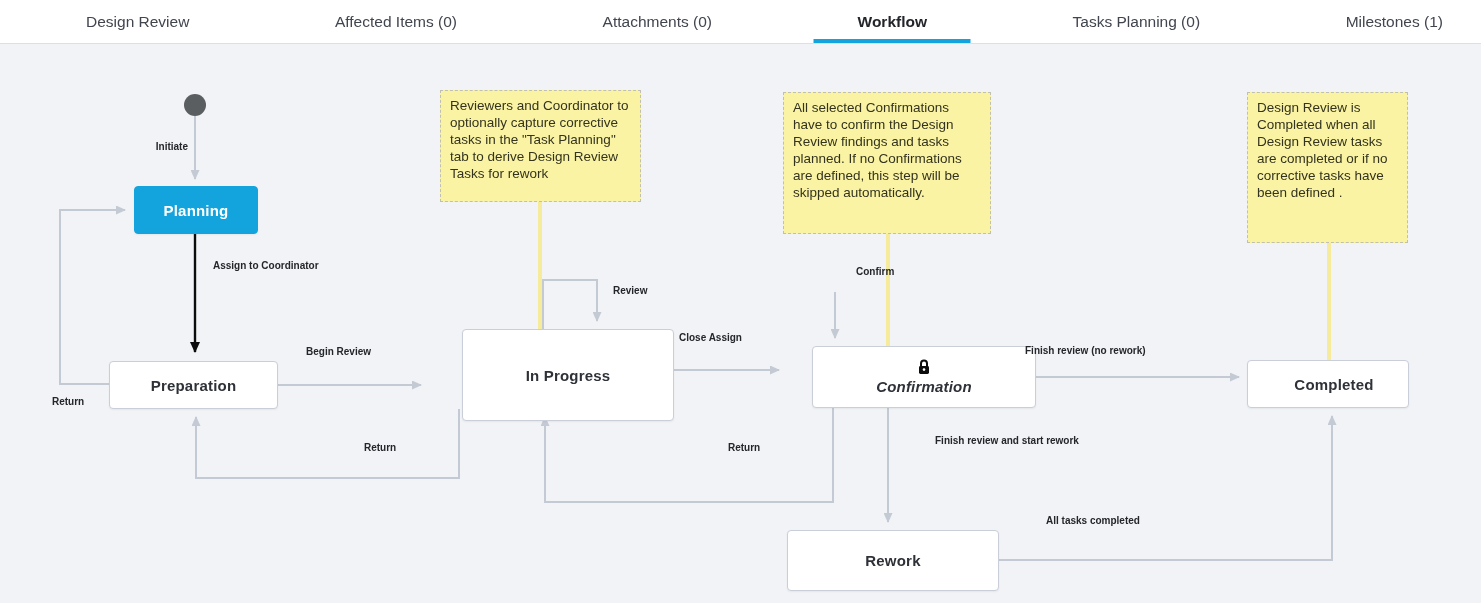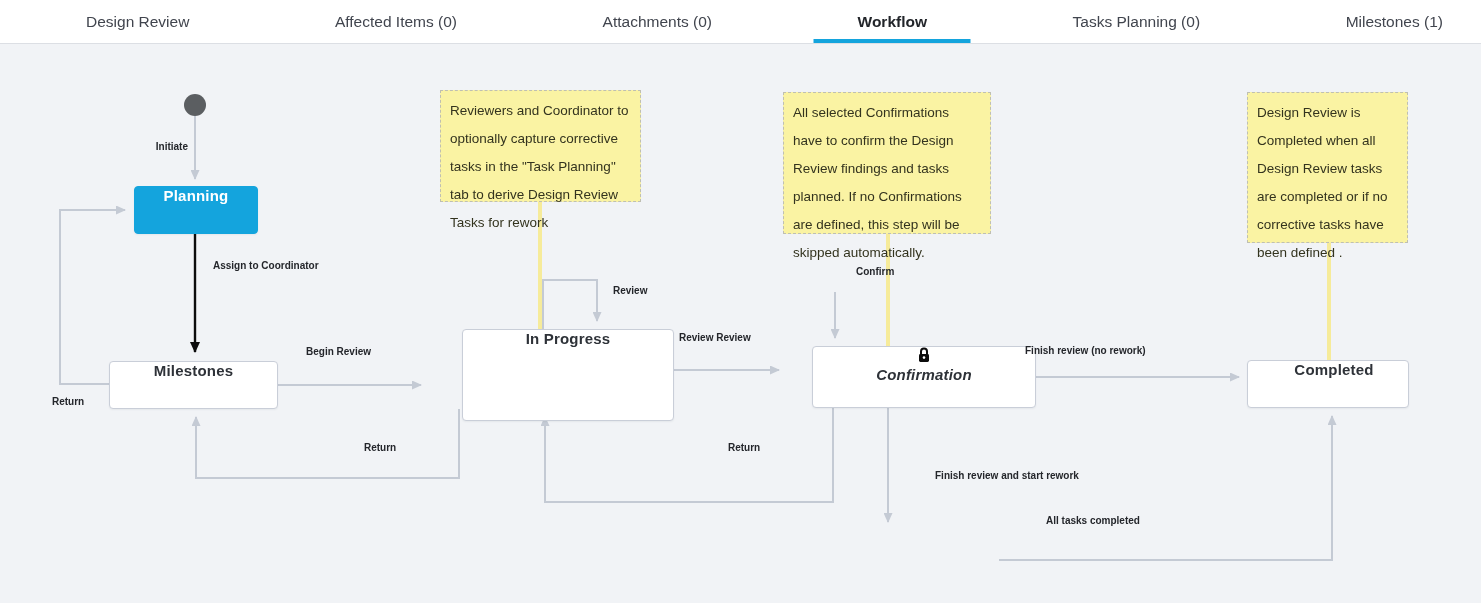--- a/index.html
+++ b/index.html
@@ -29,32 +29,32 @@
   .diagram{position:relative;width:1481px;height:559px;background:#F1F3F6;overflow:hidden;}
   .connectors{position:absolute;left:0;top:0;width:1481px;height:559px;}
   .connectors path.c{stroke:var(--connector);stroke-width:2;fill:none;}
   .connectors path.k{stroke:#0c0c0c;stroke-width:2.4;fill:none;}
   .connectors path.y{stroke:var(--note-line);stroke-width:4;fill:none;}
   #m-gray path{fill:var(--connector);}
   #m-black path{fill:#0c0c0c;}
 
   .start{position:absolute;width:22px;height:22px;border-radius:50%;background:#5B5E61;}
 
-  .state{position:absolute;display:flex;flex-direction:column;align-items:center;
+  .state{position:absolute;display:flex;flex-direction:column;align-items:center;justify-content:center;
     background:#fff;border:1px solid #C9CED8;border-radius:4px;
     font-size:15px;font-weight:600;color:#2E3238;letter-spacing:.2px;
     box-shadow:0 1px 2px rgba(40,50,70,.06);}
   .state.accent{background:var(--accent);border-color:var(--accent);color:#fff;}
   .lock{margin-bottom:3px;display:block;}
 
   .label{position:absolute;font-size:10px;font-weight:600;color:#24262B;white-space:nowrap;}
   .label.right{text-align:right;}
 
   .note{position:absolute;background:var(--note-bg);border:1px dashed #BFBFB2;
-    padding:6px 9px;font-size:13.5px;line-height:28px;color:#33331e;}
+    padding:6px 9px;font-size:13.5px;line-height:17px;color:#33331e;}
 </style>
 </head>
 <body>
 
 <div class="app">
 
   <div class="tabbar">
     <div class="tab">
       <span class="tab-text">Design Review</span>
     </div>
@@ -111,56 +111,59 @@
     <div class="note" style="left:783px;top:48px;width:208px;height:142px;">All selected Confirmations have to confirm the Design Review findings and tasks planned. If no Confirmations are defined, this step will be skipped automatically.</div>
     <div class="note" style="left:1247px;top:48px;width:161px;height:151px;">Design Review is Completed when all Design Review tasks are completed or if no corrective tasks have been defined .</div>
 
     <div class="start" style="left:184px;top:50px;"></div>
 
     <div class="state accent" style="left:134px;top:142px;width:124px;height:48px;">
       <span>Planning</span>
     </div>
 
     <div class="state" style="left:109px;top:317px;width:169px;height:48px;">
-      <span>Milestones</span>
+      <span>Preparation</span>
     </div>
 
     <div class="state" style="left:429px;top:285px;width:212px;height:92px;margin-left:33px;">
       <span>In Progress</span>
     </div>
 
     <div class="state" style="left:812px;top:302px;width:224px;height:62px;font-style:italic;">
       <svg class="lock" width="14" height="16" viewBox="0 0 14 16">
         <path d="M4 7 V4.6 a3 3 0 0 1 6 0 V7" stroke="#0c0c0c" stroke-width="2" fill="none"></path>
         <rect x="2" y="7" width="10" height="8" rx="1.4" fill="#0c0c0c"></rect>
         <circle cx="7" cy="10.6" r="1.3" fill="#fff"></circle>
       </svg>
       <span>Confirmation</span>
     </div>
 
     <div class="state" style="left:1247px;top:316px;width:162px;height:48px;padding-left:12px;">
       <span>Completed</span>
     </div>
 
+    <div class="state" style="left:787px;top:486px;width:212px;height:61px;">
+      <span>Rework</span>
+    </div>
 
     <span class="label right" style="left:118px;top:97px;width:70px;">Initiate</span>
 
     <span class="label" style="left:213px;top:216px;">Assign to Coordinator</span>
 
     <span class="label" style="left:306px;top:302px;">Begin Review</span>
 
     <span class="label" style="left:613px;top:241px;text-align:center;">Review</span>
 
-    <span class="label" style="left:679px;top:288px;">Review Review</span>
+    <span class="label" style="left:679px;top:288px;">Close Assign</span>
 
     <span class="label" style="left:808px;top:222px;margin-left:48px;">Confirm</span>
 
     <span class="label" style="left:1025px;top:301px;">Finish review (no rework)</span>
 
-    <span class="label" style="left:935px;top:391px;margin-top:35px;">Finish review and start rework</span>
+    <span class="label" style="left:935px;top:391px;">Finish review and start rework</span>
 
     <span class="label" style="left:1046px;top:471px;">All tasks completed</span>
 
     <span class="label" style="left:52px;top:352px;">Return</span>
 
     <span class="label" style="left:364px;top:398px;">Return</span>
 
     <span class="label" style="left:728px;top:398px;">Return</span>
 
   </div>

